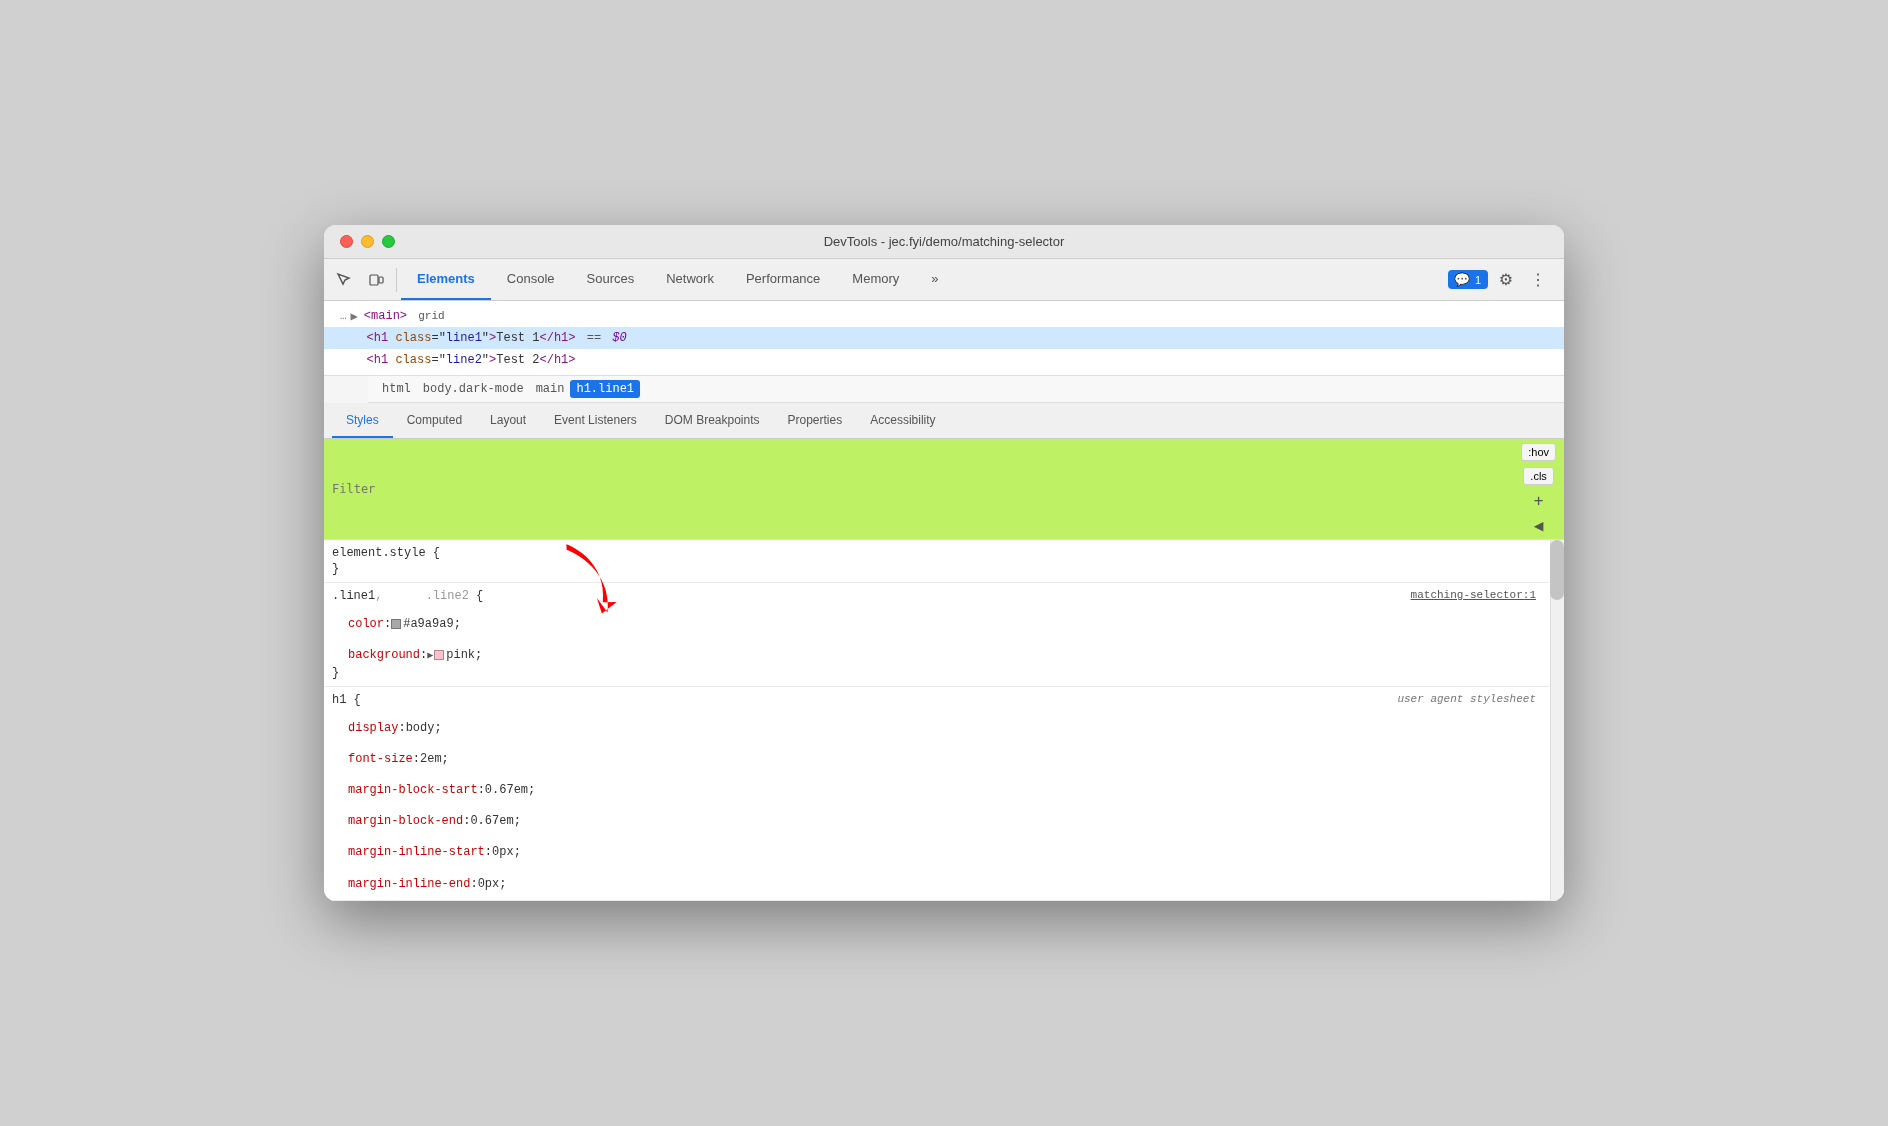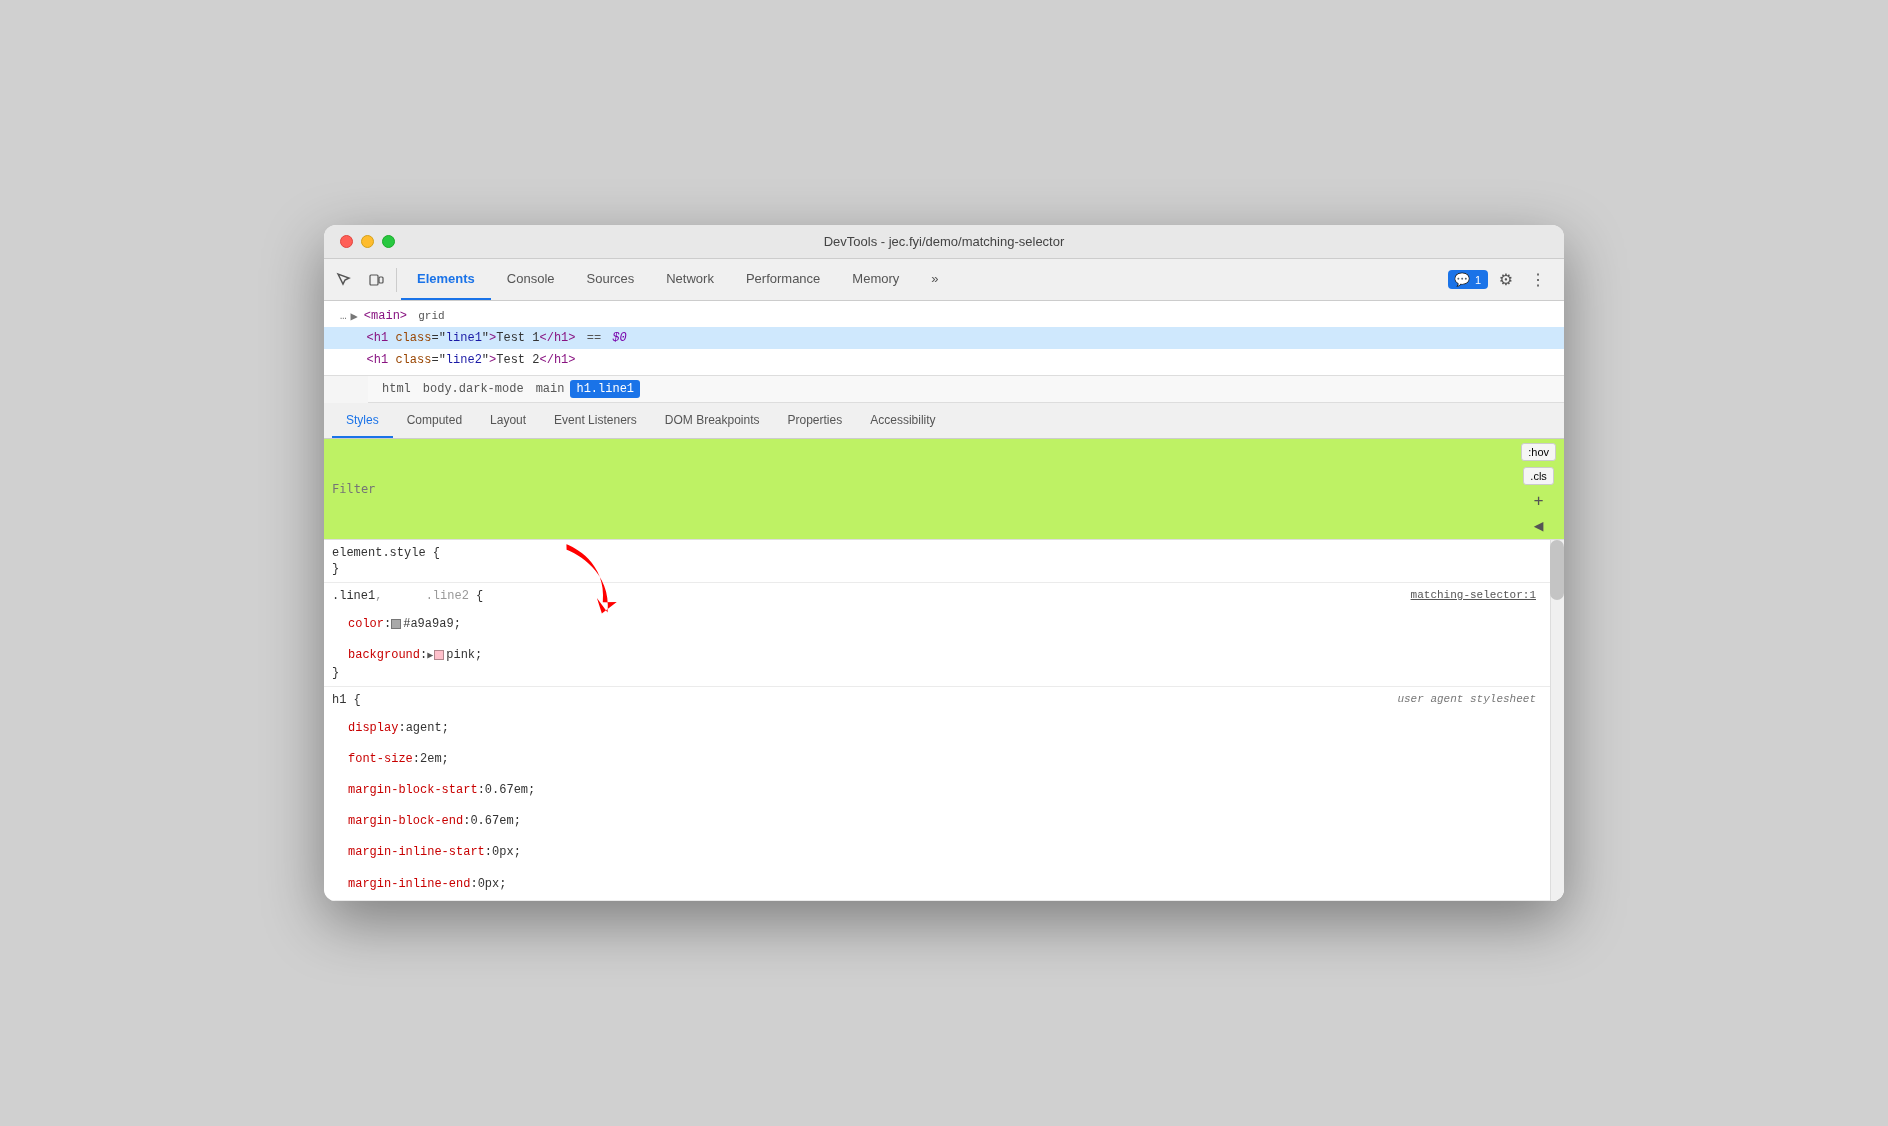--- a/index.html
+++ b/index.html
@@ -485,21 +485,21 @@
       </div>
 
       <div class="styles-section">
         <div class="styles-selector">
           <span>h1 {</span>
         </div>
         <span class="styles-source" style="color:#777; font-style:italic; text-decoration:none;">user agent stylesheet</span>
         <div class="css-prop">
           <span class="css-prop-name">display</span>
             <span class="css-prop-colon">:</span>
-          <span class="css-prop-value"> agent;</span>
+          <span class="css-prop-value"> body;</span>
         </div>
         <div class="css-prop">
           <span class="css-prop-name">font-size</span>
             <span class="css-prop-colon">:</span>
           <span class="css-prop-value"> 2em;</span>
         </div>
         <div class="css-prop">
           <span class="css-prop-name">margin-block-start</span>
             <span class="css-prop-colon">:</span>
           <span class="css-prop-value"> 0.67em;</span>

